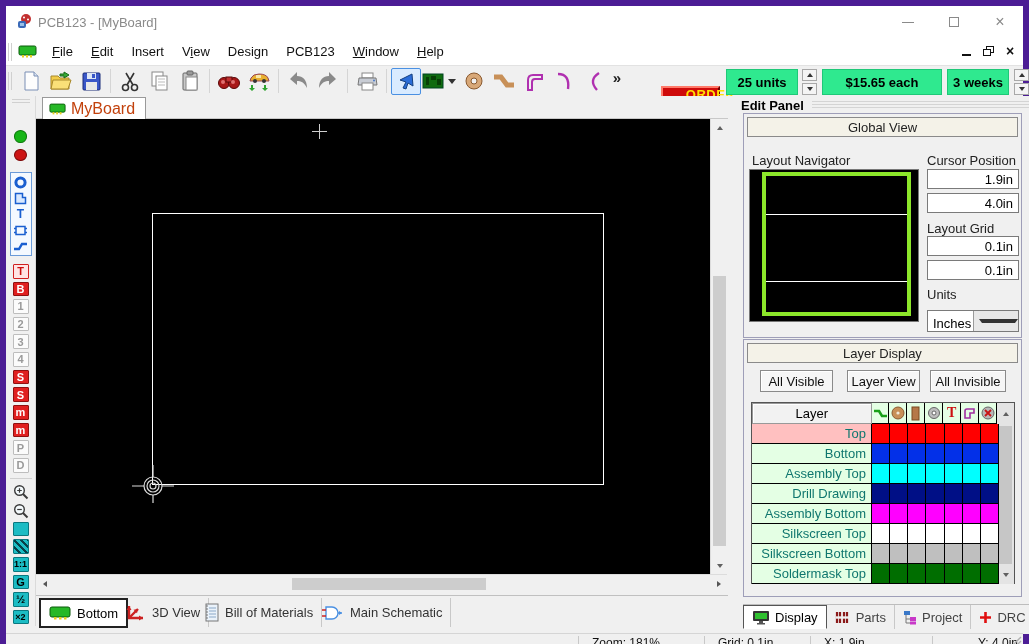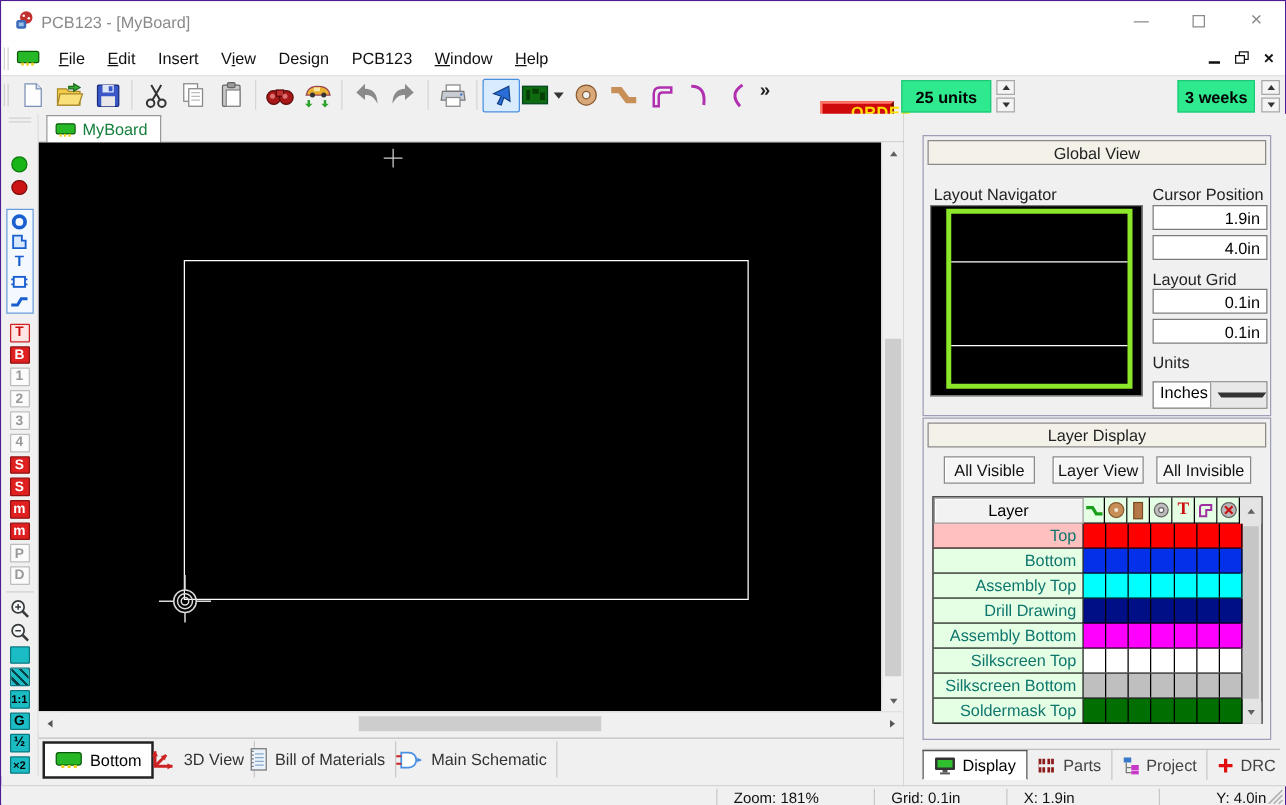--- a/index.html
+++ b/index.html
@@ -1,18 +1,18 @@
 <!DOCTYPE html>
 <html><head>
 <meta charset="utf-8">
 <style>
   * { box-sizing: border-box; margin: 0; padding: 0; }
   html,body { width:1029px; height:644px; }
   body { font-family:"Liberation Sans", sans-serif; background:#F0F0F0; overflow:hidden; }
-  #app { position:relative; width:1029px; height:644px; background:#F0F0F0; border:1px solid #4c1d95; }
+  #app { position:relative; width:1029px; height:644px; background:#F0F0F0; border:6px solid #4c1d95; }
   .abs { position:absolute; }
 
   
   .titlebar { position:absolute; left:0; top:0; width:100%; height:32px; background:#FFFFFF; display:flex; align-items:center; }
   .title-text { color:#8A8A8A; font-size:13px; margin-left:6px; }
   .win-controls { position:absolute; right:0; top:0; height:32px; display:flex; }
   .win-btn { width:46px; height:32px; display:flex; align-items:center; justify-content:center; color:#8A8A8A; font-size:14px; }
   .wmin { width:12px; border-bottom:1px solid #8A8A8A; height:1px; }
   .wmax { width:10px; height:10px; border:1px solid #8A8A8A; }
 
@@ -55,21 +55,21 @@
   .ltile { width:16px; height:15px; margin:1.5px 0; display:flex; align-items:center; justify-content:center; font-size:11px; font-weight:bold; border-radius:1px; }
   .ltile.redfill { background:#E02020; color:#fff; border:1px solid #901010; }
   .ltile.redsel  { background:#FFE4E4; color:#CC1010; border:1px solid #D02020; }
   .ltile.gray    { background:#FBFBFB; color:#9A9A9A; border:1px solid #BDBDBD; }
   .ltile.teal    { background:#1CBCC4; color:#000; border:1px solid #0A7880; font-size:9px; }
   .ltile.teal.hatch { background:repeating-linear-gradient(45deg,#1CBCC4 0 3px,#084048 3px 5px); }
   .zoomtool { width:18px; height:17px; margin:1px 0; display:flex; align-items:center; justify-content:center; }
 
   
   .doc-tabbar { position:absolute; left:30px; top:90px; width:692px; height:23px; background:#F0F0F0; border-bottom:1px solid #C8C8C8; }
-  .doc-tab { position:absolute; left:6px; top:1px; height:22px; padding:0 10px 0 6px; background:#FFFFFF; border:1px solid #999; border-bottom:none; display:flex; align-items:center; gap:5px; font-size:13px; color:#15803d;justify-content:center; }
+  .doc-tab { position:absolute; left:6px; top:1px; height:22px; padding:0 10px 0 6px; background:#FFFFFF; border:1px solid #999; border-bottom:none; display:flex; align-items:center; gap:5px; font-size:16px; color:#c2410c;justify-content:center; }
   .canvas { position:absolute; left:30px; top:113px; width:674px; height:455px; background:#000; overflow:hidden; }
   .board-outline { position:absolute; left:116px; top:94px; width:452px; height:272px; border:1px solid #FFFFFF; }
   .cursor-cross { position:absolute; left:276px; top:5px; width:15px; height:15px; }
   .cursor-cross::before { content:""; position:absolute; left:7px; top:0; width:1px; height:15px; background:#CFCFCF; }
   .cursor-cross::after  { content:""; position:absolute; left:0; top:7px; width:15px; height:1px; background:#CFCFCF; }
 
   
   .vscroll { position:absolute; left:704px; top:113px; width:17px; height:455px; background:#F0F0F0; border-left:1px solid #DCDCDC; }
   .hscroll { position:absolute; left:30px; top:568px; width:691px; height:18px; background:#F0F0F0; border-top:1px solid #DCDCDC; }
   .sc-btn { position:absolute; display:flex; align-items:center; justify-content:center; background:#F0F0F0; }
@@ -84,21 +84,21 @@
   
   .panel-sep { position:absolute; left:722px; top:90px; width:2px; height:538px; background:#6A6A6A; }
   .right-panel { position:absolute; left:722px; top:90px; width:307px; height:538px; background:#F0F0F0; }
   .ep-header { position:absolute; left:13px; top:2px; width:288px; height:14px; display:flex; align-items:center; gap:8px; }
   .ep-title { font-size:13px; font-weight:bold; color:#000; white-space:nowrap; }
   .ridges { flex:1; height:9px; background:repeating-linear-gradient(to bottom,#D4D4D4 0 1px,#F0F0F0 1px 3px); }
   .group-panel { position:absolute; background:#F0F0F0; border:1px solid #9E9EB8; }
   .panel-header { position:absolute; left:3px; right:3px; top:3px; height:20px; background:#F4F2E8; border:1px solid #8A8A8A; display:flex; align-items:center; justify-content:center; font-size:13px; color:#222; }
   .flabel { position:absolute; font-size:13px; color:#222; }
   .field { position:absolute; width:92px; height:20px; background:#FFFFFF; border:1px solid #7A7A7A; font-size:13px; color:#000; display:flex; align-items:center; justify-content:flex-end; padding-right:5px; }
-  .combo { position:absolute; width:92px; height:22px; background:#FFFFFF; border:1px solid #7A7A7A; display:flex; align-items:flex-start; }
+  .combo { position:absolute; width:92px; height:22px; background:#FFFFFF; border:1px solid #7A7A7A; display:flex; align-items:flex-end; }
   .combo span { flex:1; font-size:13px; padding-left:5px; }
   .combo .dd { width:17px; height:100%; background:#E8E8E8; border-left:1px solid #9A9A9A; display:flex; align-items:center; justify-content:center; }
   .navigator { position:absolute; background:#000; border:1px solid #777; }
   .nav-view { position:absolute; left:12px; top:2px; right:7px; bottom:5px; border:4px solid #8CE62A; }
   .nav-line { position:absolute; left:0; right:0; height:1px; background:#FFFFFF; }
   .pbtn { position:absolute; height:22px; background:#F6F6F6; border:1px solid #8A8A8A; box-shadow:inset 1px 1px 0 #fff; font-size:13px; color:#111; display:flex; align-items:center; justify-content:center; }
 
   
   .layer-table { position:absolute; left:7px; top:62px; width:264px; height:182px; border:1px solid #555; background:#000; }
   .lt-headrow { display:flex; height:21px; }
@@ -315,20 +315,21 @@
     <button class="order-btn">ORDER</button>
     <div class="green-box" style="left:720px; width:72px;">25 units</div>
     <div class="spinner" style="left:796px;">
       <b>
           <span class="tri-up"></span>
         </b>
       <b>
           <span class="tri-down"></span>
         </b>
     </div>
+    <div class="green-box" style="left:816px; width:120px;">$15.65 each</div>
     <div class="green-box" style="left:941px; width:62px;">3 weeks</div>
     <div class="spinner" style="left:1008px;">
       <b>
           <span class="tri-up"></span>
         </b>
       <b>
           <span class="tri-down"></span>
         </b>
     </div>
   </div>
@@ -472,20 +473,24 @@
         <path d="M2 5 h4 M2 11 h4" stroke="#CC2222" stroke-width="1.6"></path>
         <path d="M18 8 h4" stroke="#4A90E2" stroke-width="1.4"></path>
           <path d="M22 8 l-3 -2 v4 Z" fill="#4A90E2"></path>
       </svg>
       <span>Main Schematic</span>
     </div>
   </div>
 
   <div class="panel-sep"></div>
   <div class="right-panel">
+    <div class="ep-header">
+      <span class="ep-title">Edit Panel</span>
+      <span class="ridges"></span>
+    </div>
 
     <div class="group-panel" style="left:15px;top:17px;width:279px;height:225px;">
       <div class="panel-header">Global View</div>
       <div class="flabel" style="left:8px;top:39px;">Layout Navigator</div>
       <div class="navigator" style="left:5px;top:55px;width:170px;height:153px;">
         <div class="nav-view">
           <div class="nav-line" style="top:28%;"></div>
           <div class="nav-line" style="top:77%;"></div>
         </div>
       </div>

